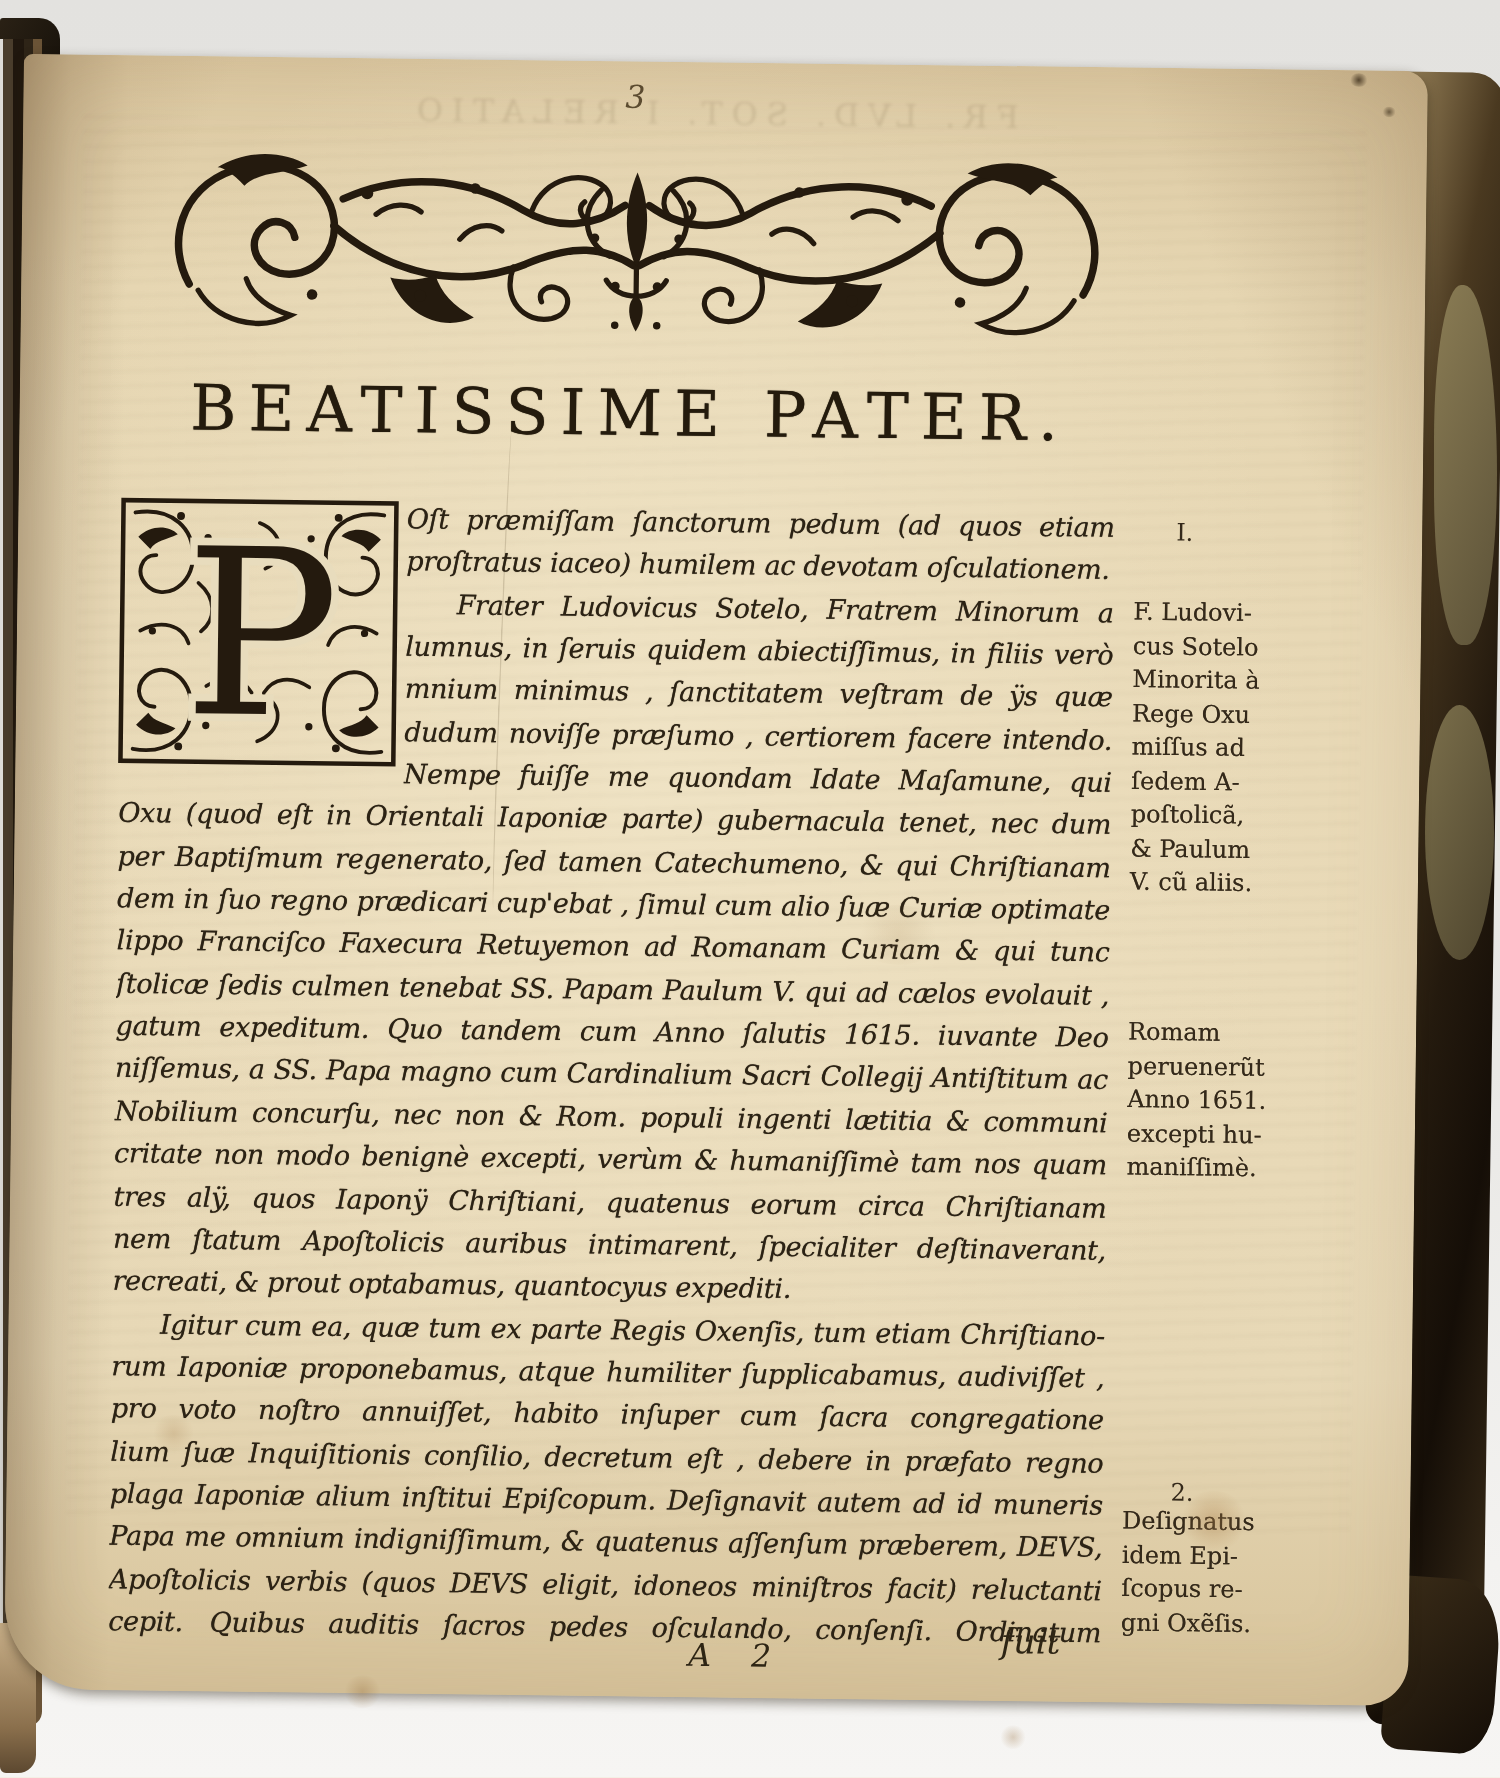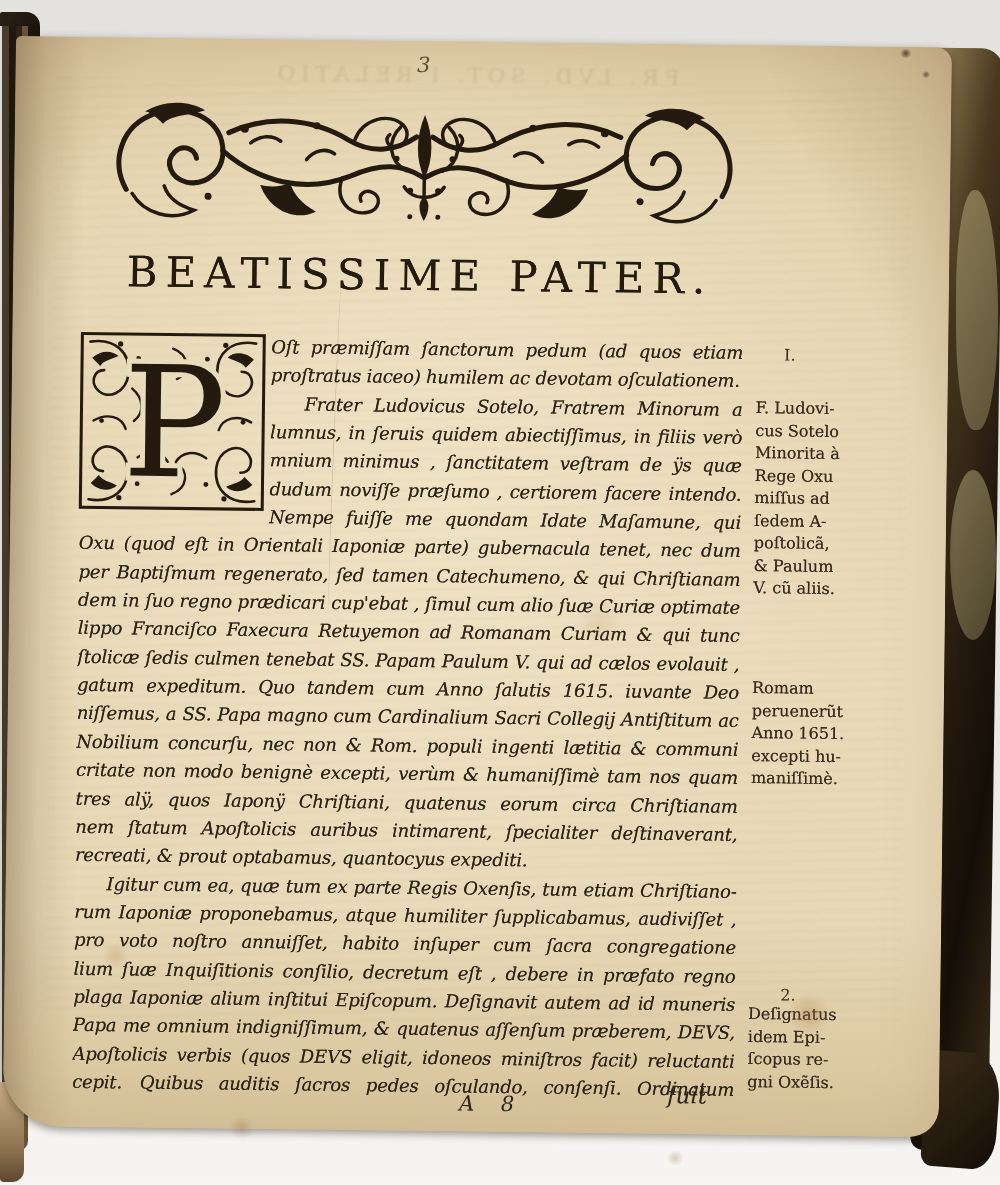--- a/index.html
+++ b/index.html
@@ -245,21 +245,21 @@
     <div>maniſſimè.</div>
   </div>
   <div class="mnote-num" id="mnum3">2.</div>
   <div class="mnote" id="mnote3">
     <div>Deſignatus</div>
     <div>idem Epi-</div>
     <div>ſcopus re-</div>
     <div>gni Oxẽſis.</div>
   </div>
 
-  <div class="signature">A 8</div>
+  <div class="signature">A 2</div>
   <div class="catchword">fuit</div>
 
   <div class="fx fx1"></div>
   <div class="fx fx2"></div>
   <div class="fx fx3"></div>
   <div class="fx fx4"></div>
   <div class="fx fx5"></div>
   <div class="fx fx6"></div>
   <div class="fx fx7"></div>
 </div>

